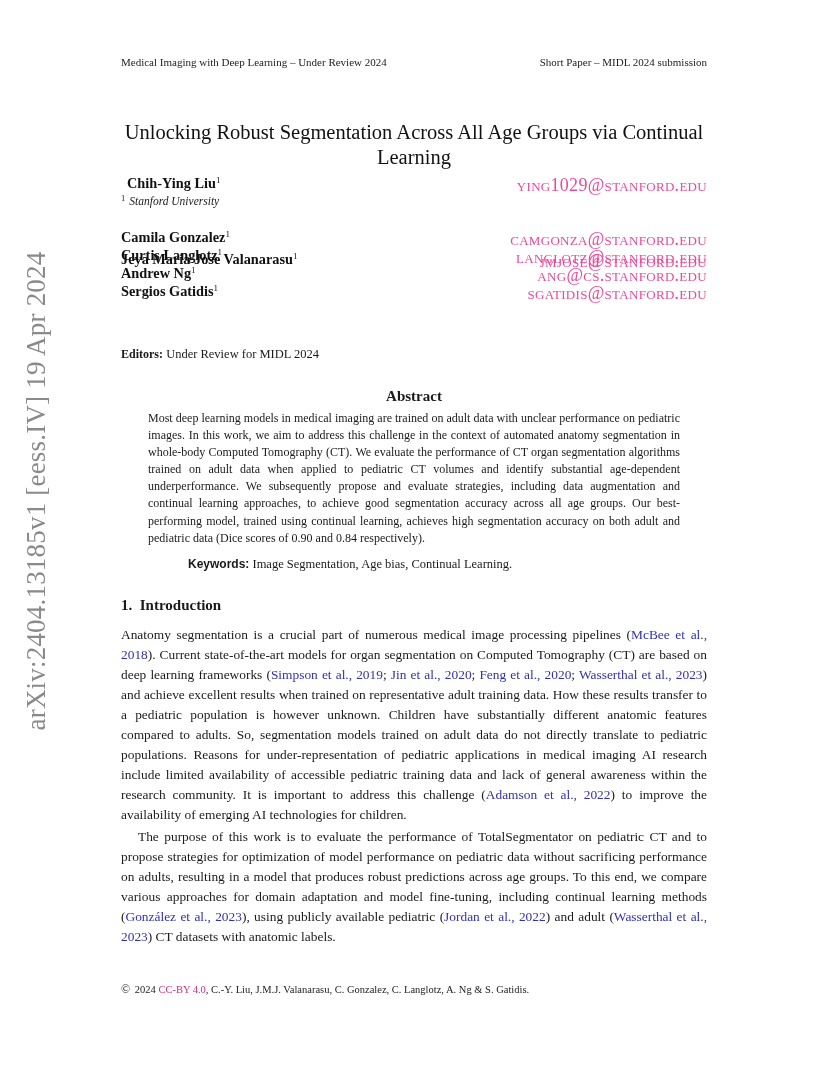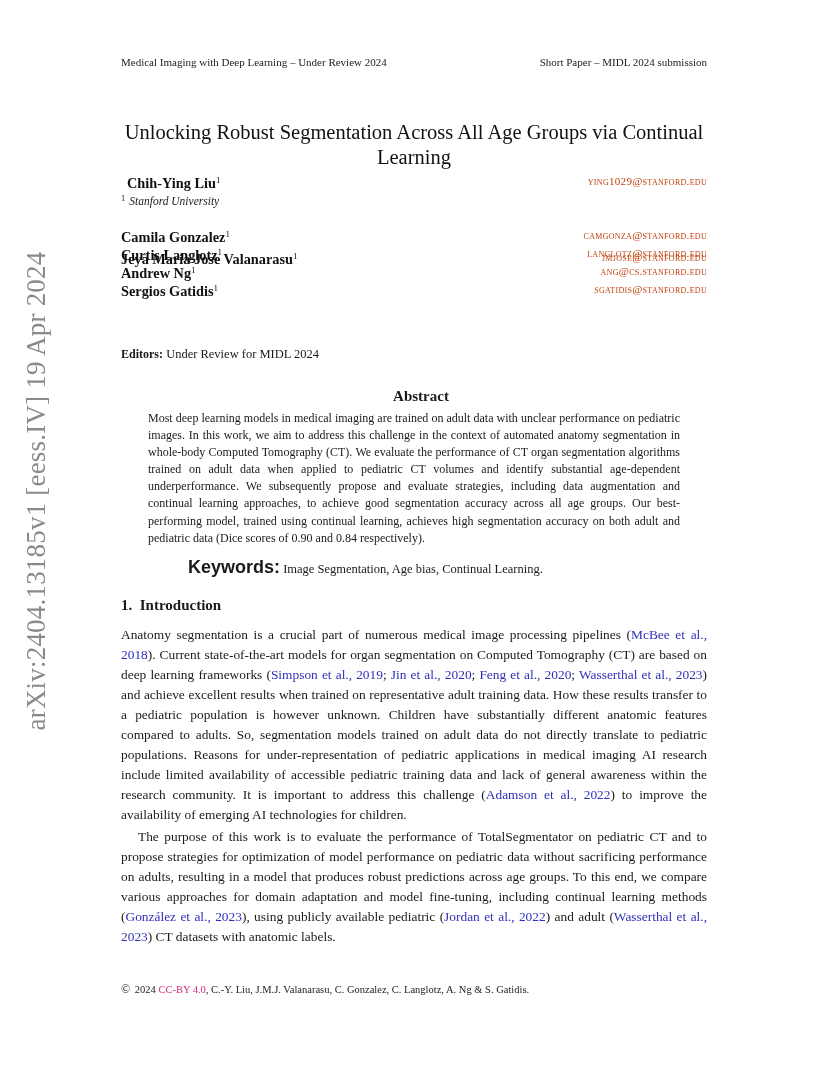--- a/index.html
+++ b/index.html
@@ -20,31 +20,31 @@
       white-space: nowrap; font-size: 27px; color: #8a8a8a; letter-spacing: 0.2px;
     }
     .title {
       left: 121px; width: 586px; top: 120px; text-align: center;
       font-size: 20.5px; line-height: 25px; font-weight: normal; color: #111;
     }
     .author-row { left: 121px; width: 586px; height: 18px; }
     .author-name { position: absolute; left: 6px; font-weight: bold; font-size: 14.3px; color: #111; }
     .author-row.indent0 .author-name { left: 0; }
     .author-name sup { font-size: 9px; font-weight: normal; vertical-align: 5px; }
-    .author-email { position: absolute; right: 0; font-variant: small-caps; font-size: 11px; letter-spacing: 0.3px; color: #c2410c; }
+    .author-email { position: absolute; right: 0; font-variant: small-caps; font-size: 18px; letter-spacing: 0.3px; color: #ec4899; }
     .affil { left: 121px; top: 193px; font-size: 11.5px; font-style: italic; }
     .affil sup { font-style: normal; font-size: 8.5px; vertical-align: 4px; margin-right: 4px; }
     .editors { left: 121px; top: 347px; font-size: 12.5px; }
     .editors b { font-family: Liberation Serif, serif; font-size: 12px; }
-    .abstract-title { left: 128px; width: 586px; top: 388px; text-align: center; font-weight: bold; font-size: 15px; }
+    .abstract-title { left: 121px; width: 586px; top: 388px; text-align: center; font-weight: bold; font-size: 15px; }
     .abstract-body {
       left: 148px; width: 532px; top: 410px; font-size: 12px; line-height: 17.1px; text-align: justify;
     }
     .keywords { left: 148px; top: 557px; font-size: 12.5px; }
-    .keywords b { font-family: "Liberation Sans", sans-serif; font-size: 18px; padding-left: 40px; }
+    .keywords b { font-family: "Liberation Sans", sans-serif; font-size: 12px; padding-left: 40px; }
     .section-title { left: 121px; top: 597px; font-size: 15px; font-weight: bold; }
     .para {
       left: 121px; width: 586px; font-size: 13.4px; line-height: 20px; text-align: justify;
       text-align-last: left;
     }
     .p1 { top: 625px; }
     .p2 { top: 827px; text-indent: 17px; }
     .cite { color: #3030b8; cursor: pointer; }
     .footer { left: 121px; top: 982px; font-size: 10.5px; color: #222; }
     .cc { color: #d6287f; cursor: pointer; }

